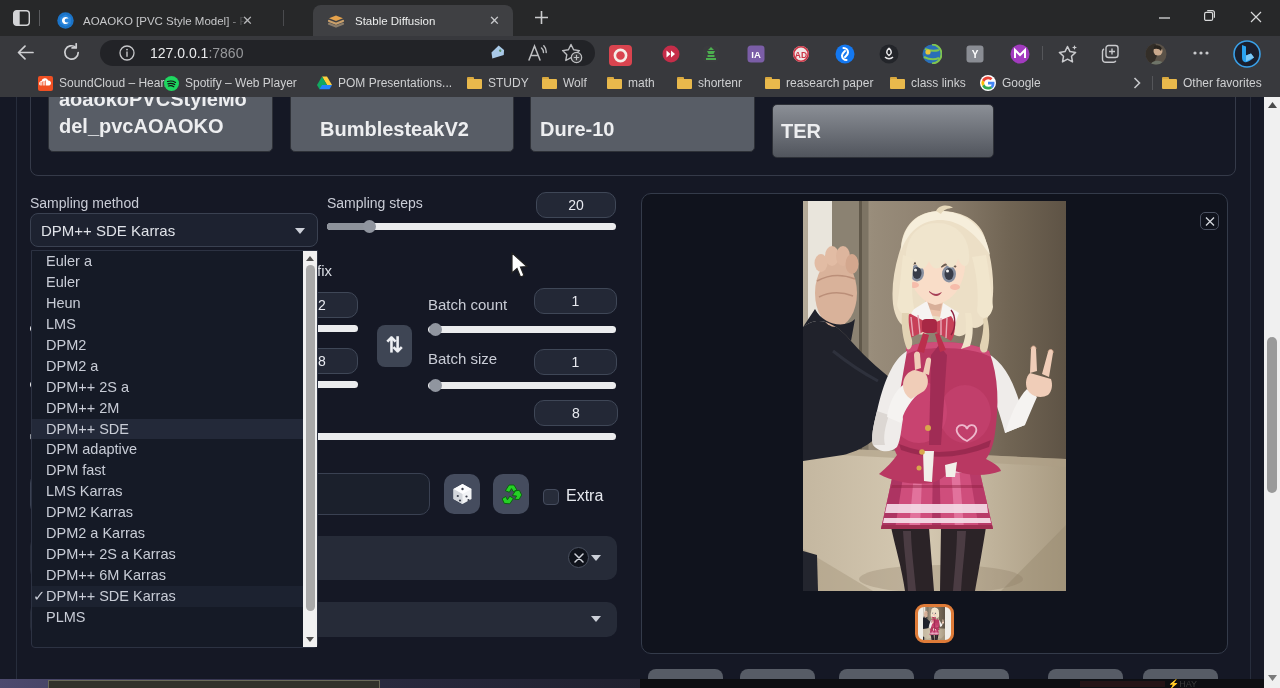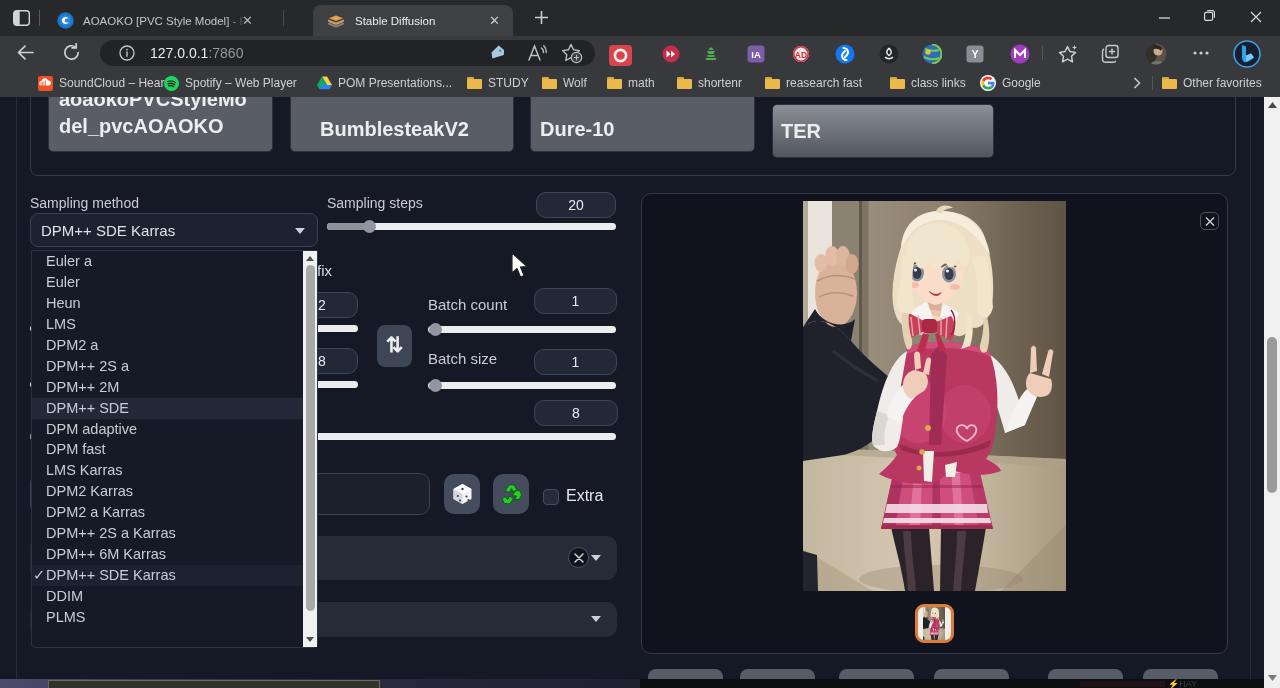--- a/index.html
+++ b/index.html
@@ -368,21 +368,21 @@
   <div class="bm" style="left:607px">
       <div class="folder"></div>
       <span>math</span>
     </div>
   <div class="bm" style="left:677px">
       <div class="folder"></div>
       <span>shortenr</span>
     </div>
   <div class="bm" style="left:765px">
       <div class="folder"></div>
-      <span>reasearch fast</span>
+      <span>reasearch paper</span>
     </div>
   <div class="bm" style="left:890px">
       <div class="folder"></div>
       <span>class links</span>
     </div>
   <div class="bm" style="left:980px">
       <svg width="16" height="16" viewBox="0 0 16 16">
         <circle cx="8" cy="8" r="8" fill="#fff"></circle>
         <path d="M14.5 8.2 c0-.6 0-1-.2-1.5 H8 v2.8 h3.7 a3.2 3.2 0 0 1-1.4 2.1 l2.2 1.7 A6.4 6.4 0 0 0 14.5 8.2" fill="#4285f4"></path>
         <path d="M8 14.5 c1.8 0 3.3-.6 4.4-1.6 l-2.2-1.7 c-.6.4-1.3.6-2.2.6 A3.9 3.9 0 0 1 4.4 9.2 L2.1 11 A6.5 6.5 0 0 0 8 14.5" fill="#34a853"></path>
@@ -475,33 +475,33 @@
     </svg>
   <div class="caret" style="left:591px;top:458px;border-left-width:5px;border-right-width:5px;"></div>
   <div class="abs" style="left:30px;top:505px;width:587px;height:35px;background:#262b38;border-radius:10px;"></div>
   <div class="caret" style="left:591px;top:519px;"></div>
 
   <div id="list" class="abs" style="left:31px;top:153px;width:287px;height:398px;background:#151a26;border:1px solid #2c3242;border-radius:0 0 4px 4px;font-size:14.5px;color:#c8ccd6;">
     <div class="li">Euler a</div>
     <div class="li">Euler</div>
     <div class="li">Heun</div>
     <div class="li">LMS</div>
+    <div class="li">DPM2</div>
     <div class="li">DPM2 a</div>
     <div class="li">DPM++ 2S a</div>
     <div class="li">DPM++ 2M</div>
     <div class="li hov">DPM++ SDE</div>
     <div class="li">DPM adaptive</div>
     <div class="li">DPM fast</div>
     <div class="li">LMS Karras</div>
     <div class="li">DPM2 Karras</div>
     <div class="li">DPM2 a Karras</div>
     <div class="li">DPM++ 2S a Karras</div>
     <div class="li">DPM++ 6M Karras</div>
     <div class="li sel"><span class="ck">✓</span>DPM++ SDE Karras</div>
-    <div class="li">DDIM</div>
     <div class="li">PLMS</div>
 
     <div class="abs" style="left:271px;top:0;width:14px;height:396px;background:#f1f1f1;">
       <svg class="abs" style="left:3px;top:5px" width="8" height="5" viewBox="0 0 8 5">
           <path d="M4 0 L8 5 H0 Z" fill="#505050"></path>
         </svg>
       <div class="abs" style="left:2.5px;top:14px;width:9px;height:346px;background:#a9a9a9;border-radius:4.5px;"></div>
       <svg class="abs" style="left:3px;top:386px" width="8" height="5" viewBox="0 0 8 5">
           <path d="M4 5 L8 0 H0 Z" fill="#505050"></path>
         </svg>

